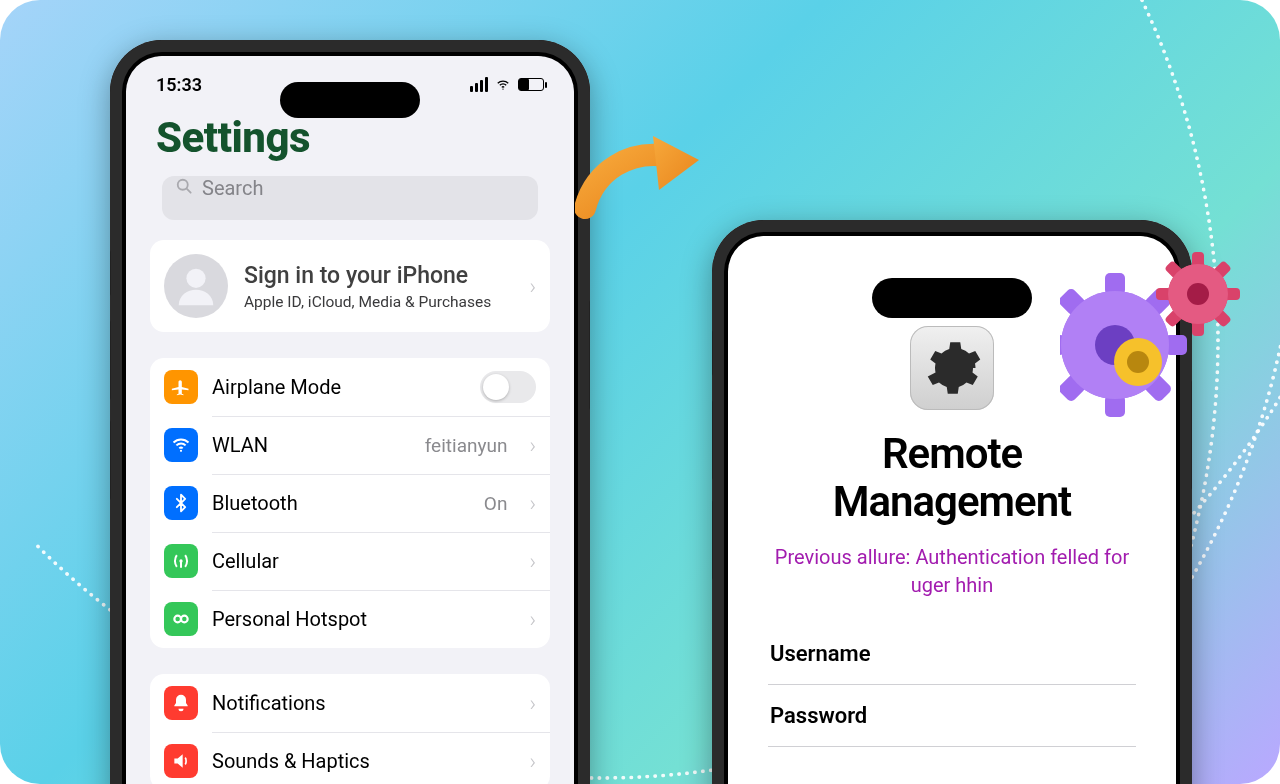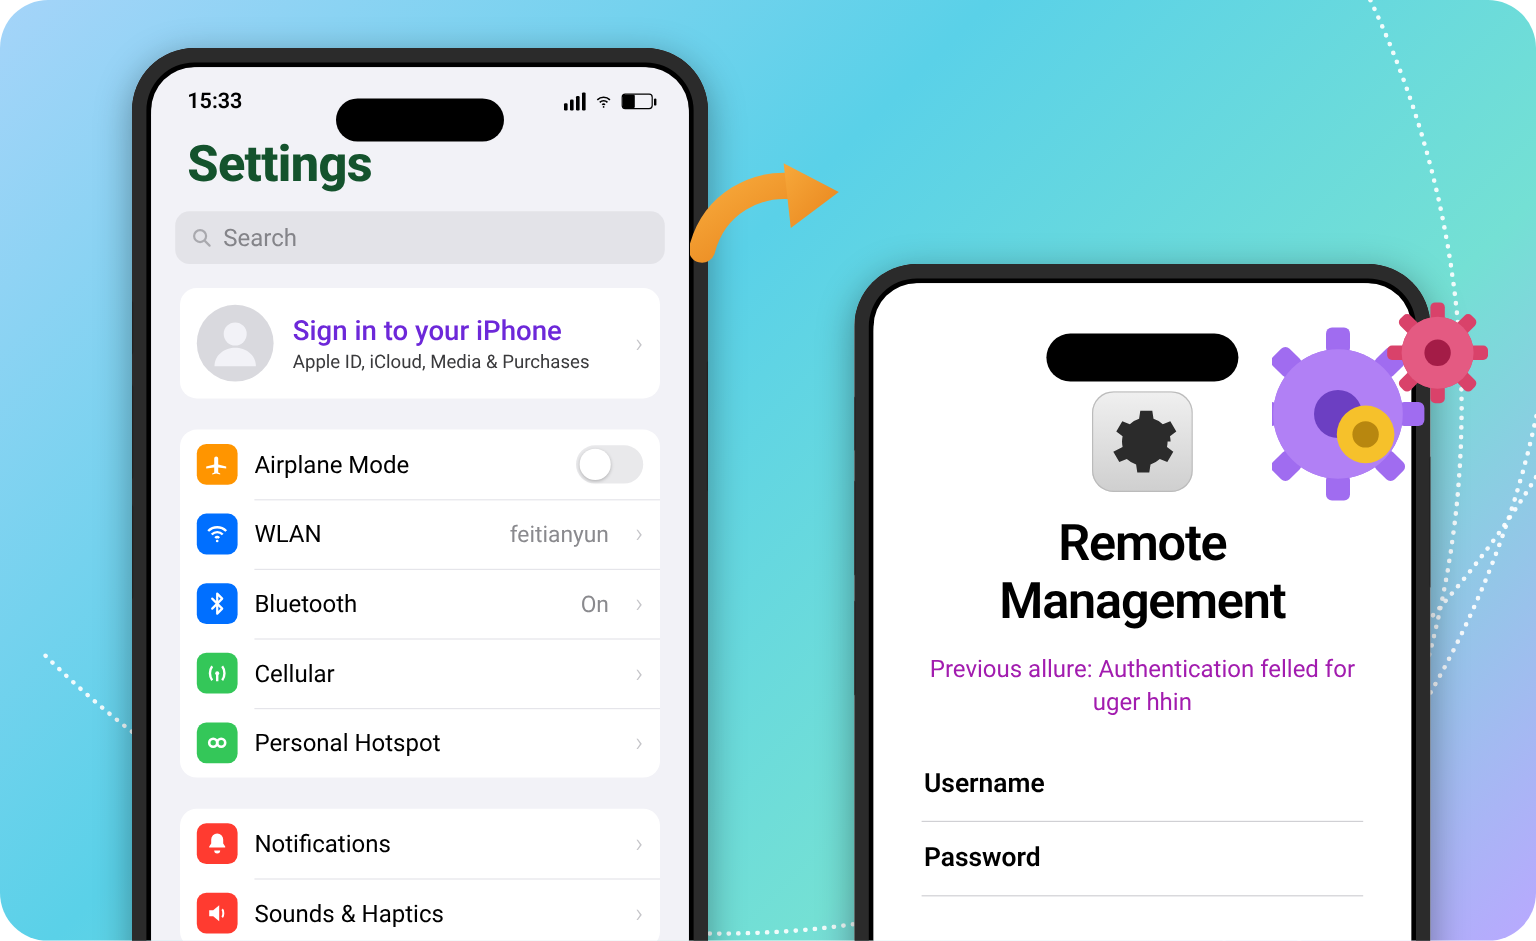--- a/index.html
+++ b/index.html
@@ -95,44 +95,44 @@
   .batt { width:26px; height:13px; border:1.5px solid #000; border-radius:3px; position:relative; }
   .batt::after{content:"";position:absolute;right:-4px;top:3px;width:2px;height:6px;background:#000;border-radius:1px;}
   .batt i{display:block;width:40%;height:100%;background:#000;border-radius:1px;}
 
   .title {
     font-size: 42px; font-weight: 800; letter-spacing: -0.5px;
     padding: 12px 30px 14px;
     color:#14532d;
   }
   .search {
-    margin: 0 20px 20px;
+    margin: 0 36px 20px;
     background: #e3e3e8;
     border-radius: 12px;
     height: 44px;
-    display:flex; align-items:center; gap:8px;
+    display:flex; gap:8px;
     padding: 0 12px;
     color:#848489;
     font-size: 20px;
   }
   .search svg{flex:0 0 auto;opacity:.6}
 
   .card {
     margin: 0 24px 26px;
     background:#fff;
     border-radius: 14px;
     padding: 14px 14px;
     display:flex; align-items:center; gap:16px;
   }
   .avatar {
     width:64px;height:64px;border-radius:50%;
     background:#d9d9de;
     display:flex;align-items:center;justify-content:center;
   }
-  .card-text .t1{color:#6d28d9;font-size:23px;font-weight:500;}
+  .card-text .t1{color:#404040;font-size:23px;font-weight:500;}
   .card-text .t2{color:#3a3a3c;font-size:15.5px;margin-top:4px;}
   .chev{margin-left:auto;color:#c5c5c9;font-size:22px;font-weight:300;}
 
   .group {
     margin: 0 24px 26px;
     background:#fff;
     border-radius: 14px;
     overflow:hidden;
   }
   .row {

